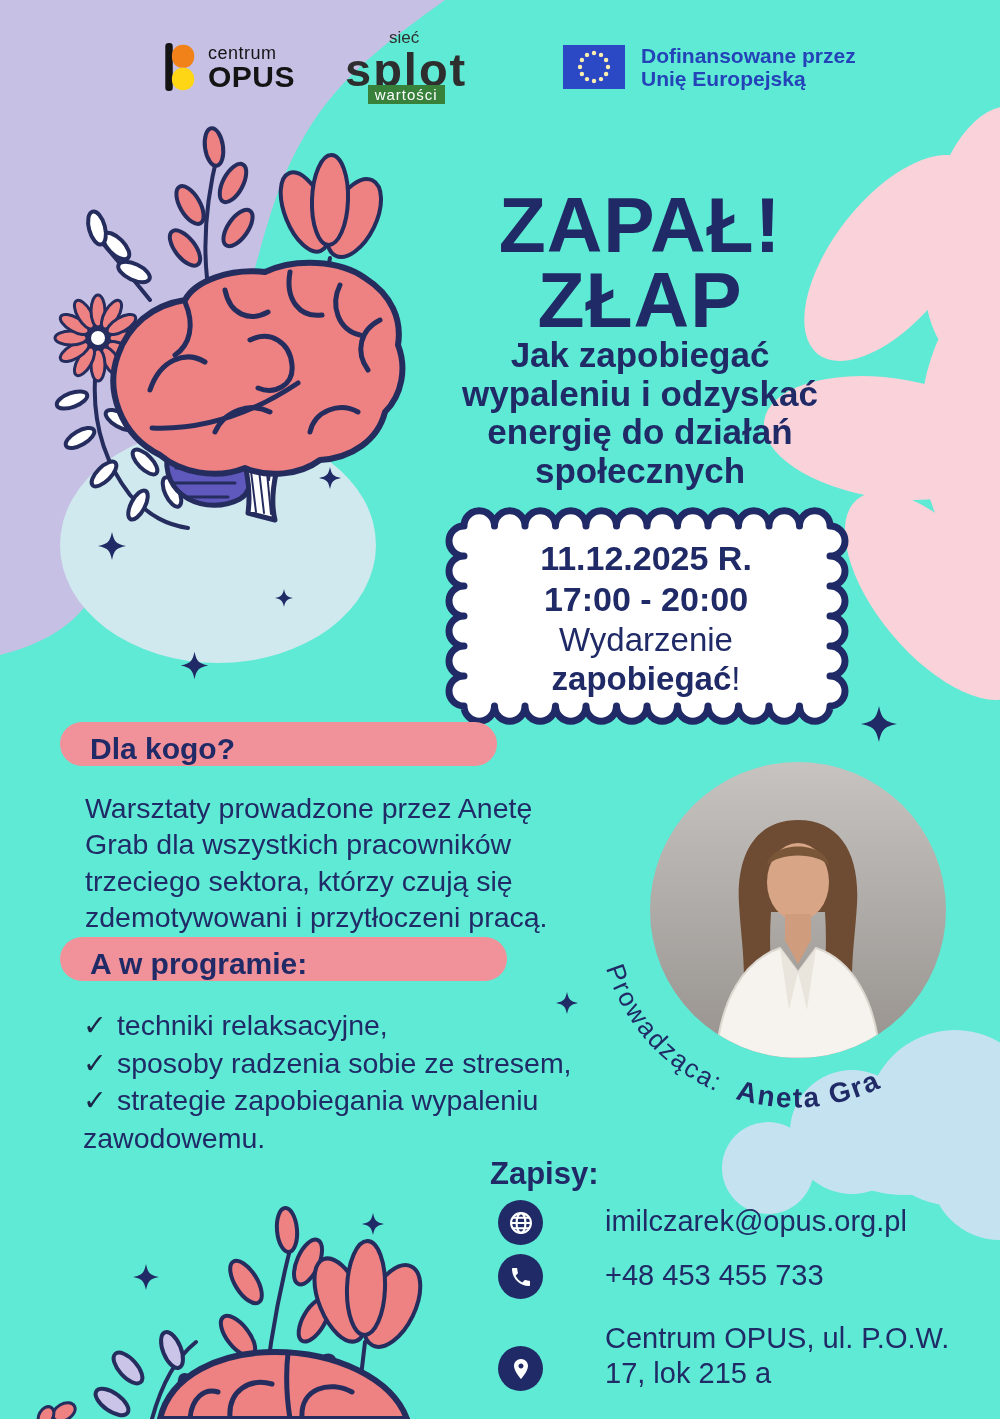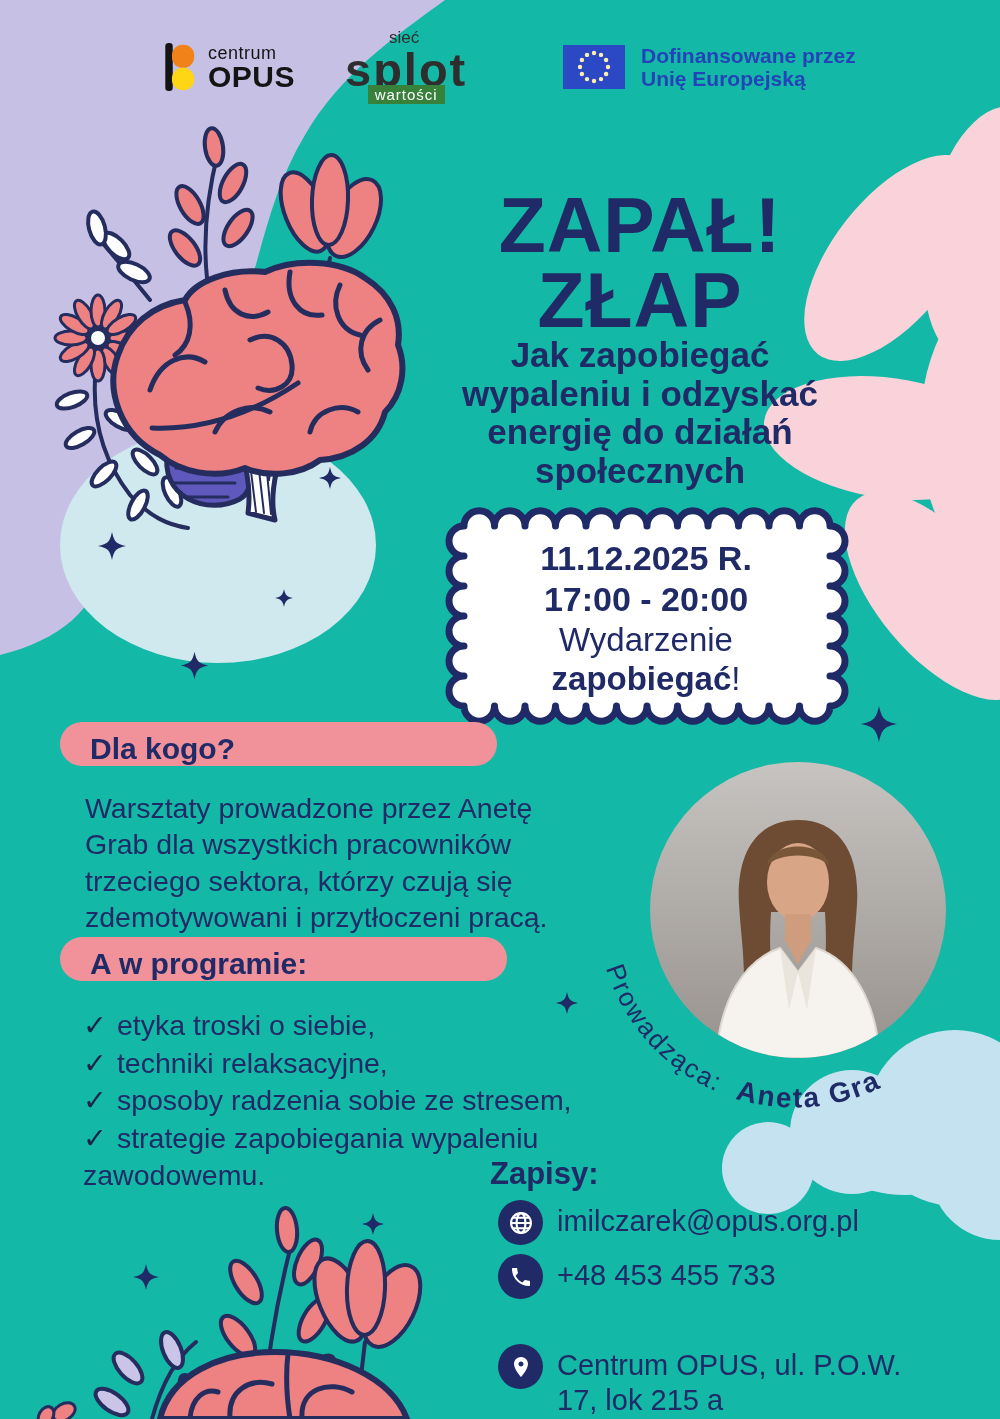--- a/index.html
+++ b/index.html
@@ -1,16 +1,16 @@
 <!DOCTYPE html>
 <html><head>
 <meta charset="utf-8">
 <style>
   html,body{margin:0;padding:0;background:#e8e8e8;}
-  .poster{position:relative;width:1000px;height:1419px;background:#14b8a6;overflow:hidden;
+  .poster{position:relative;width:1000px;height:1419px;background:#5eead4;overflow:hidden;
           font-family:"Liberation Sans","DejaVu Sans",sans-serif;margin:0 auto;}
   .abs{position:absolute;}
   .navy{color:#1f2a66;}
   .deco{position:absolute;left:0;top:0;pointer-events:none;}
   
   .opus-txt1{font-size:18px;color:#141414;letter-spacing:.5px;}
   .opus-txt2{font-size:30px;font-weight:800;color:#141414;letter-spacing:.5px;line-height:26px;}
   .splot-top{font-size:17px;color:#2e2e2e;}
   .splot-main{font-size:47px;font-weight:700;color:#2e2e2e;letter-spacing:2px;line-height:44px;}
   .splot-badge{background:#37813b;color:#fff;font-size:15px;padding:1px 7px;letter-spacing:1px;}
@@ -25,21 +25,21 @@
   .ev-normal{font-size:33px;font-weight:400;line-height:39px;}
   .ev-bold{font-weight:700;}
   
   .pill{background:#f1929b;border-radius:28px;height:44px;line-height:54px;
         font-size:30px;font-weight:700;color:#1f2a66;padding-left:30px;box-sizing:border-box;}
   .body-par{font-size:28.5px;line-height:36.4px;color:#1f2a66;}
   .check-list{font-size:28.5px;line-height:37.5px;color:#1f2a66;}
   .check{font-weight:900;color:#1b2547;margin-right:10px;}
   
   .signup-h{font-size:31px;font-weight:800;color:#1f2a66;}
-  .c-row{position:absolute;display:flex;align-items:flex-start;}
+  .c-row{position:absolute;display:flex;align-items:flex-start;gap:48px;}
   .c-icon{width:45px;height:45px;border-radius:50%;background:#1f2a66;flex:0 0 45px;
           display:flex;align-items:center;justify-content:center;}
   .c-text{font-size:29px;line-height:35px;color:#1f2a66;margin-left:14px;padding-top:4px;}
   .photo{position:absolute;left:650px;top:762px;width:296px;height:296px;border-radius:50%;overflow:hidden;}
 </style>
 </head>
 <body>
 
 <div class="poster">
 
@@ -272,21 +272,20 @@
     <span>A w programie:</span>
   </div>
 
   <div class="abs body-par" style="left:85px;top:790px;width:580px;">
     <div>Warsztaty prowadzone przez Anetę</div>
     <div>Grab  dla wszystkich pracowników</div>
     <div>trzeciego sektora, którzy czują się</div>
     <div>zdemotywowani i przytłoczeni pracą.</div>
   </div>
   <div class="abs check-list" style="left:83px;top:1007px;width:580px;">
-    <div><span class="check">✓</span><span>etyka troski o siebie,</span></div>
     <div><span class="check">✓</span><span>techniki relaksacyjne,</span></div>
     <div><span class="check">✓</span><span>sposoby radzenia sobie ze stresem,</span></div>
     <div><span class="check">✓</span><span>strategie zapobiegania wypaleniu zawodowemu.</span></div>
   </div>
 
   <div class="photo">
     <svg width="296" height="296" viewBox="0 0 296 296">
       <defs>
         <linearGradient id="pg" x1="0" y1="0" x2="0" y2="1">
           <stop offset="0" stop-color="#c6c3c0"></stop>
@@ -331,21 +330,21 @@
 
   <div class="c-row" style="left:498px;top:1254px;">
     <div class="c-icon">
       <svg width="24" height="24" viewBox="0 0 24 24" fill="#ffffff">
         <path d="M6.6 10.8c1.5 2.9 3.8 5.2 6.7 6.7l2.2-2.2c.3-.3.7-.4 1-.2 1.1.4 2.3.6 3.5.6.6 0 1 .4 1 1V20c0 .6-.4 1-1 1C10.6 21 3 13.4 3 4c0-.6.4-1 1-1h3.3c.6 0 1 .4 1 1 0 1.2.2 2.4.6 3.5.1.3 0 .7-.2 1l-2.1 2.3z"></path>
       </svg>
     </div>
     <div class="c-text">+48 453 455 733</div>
   </div>
 
-  <div class="c-row" style="left:498px;top:1344px;">
+  <div class="c-row" style="left:498px;top:1317px;align-items:flex-end;">
     <div class="c-icon">
       <svg width="24" height="24" viewBox="0 0 24 24" fill="#ffffff">
         <path d="M12 2C8.1 2 5 5.1 5 9c0 5.2 7 13 7 13s7-7.8 7-13c0-3.9-3.1-7-7-7zm0 9.5c-1.4 0-2.5-1.1-2.5-2.5S10.6 6.5 12 6.5s2.5 1.1 2.5 2.5-1.1 2.5-2.5 2.5z"></path>
       </svg>
     </div>
     <div class="c-text" style="width:380px;">Centrum OPUS, ul. P.O.W. 17, lok 215 a</div>
   </div>
 
 </div>
 

